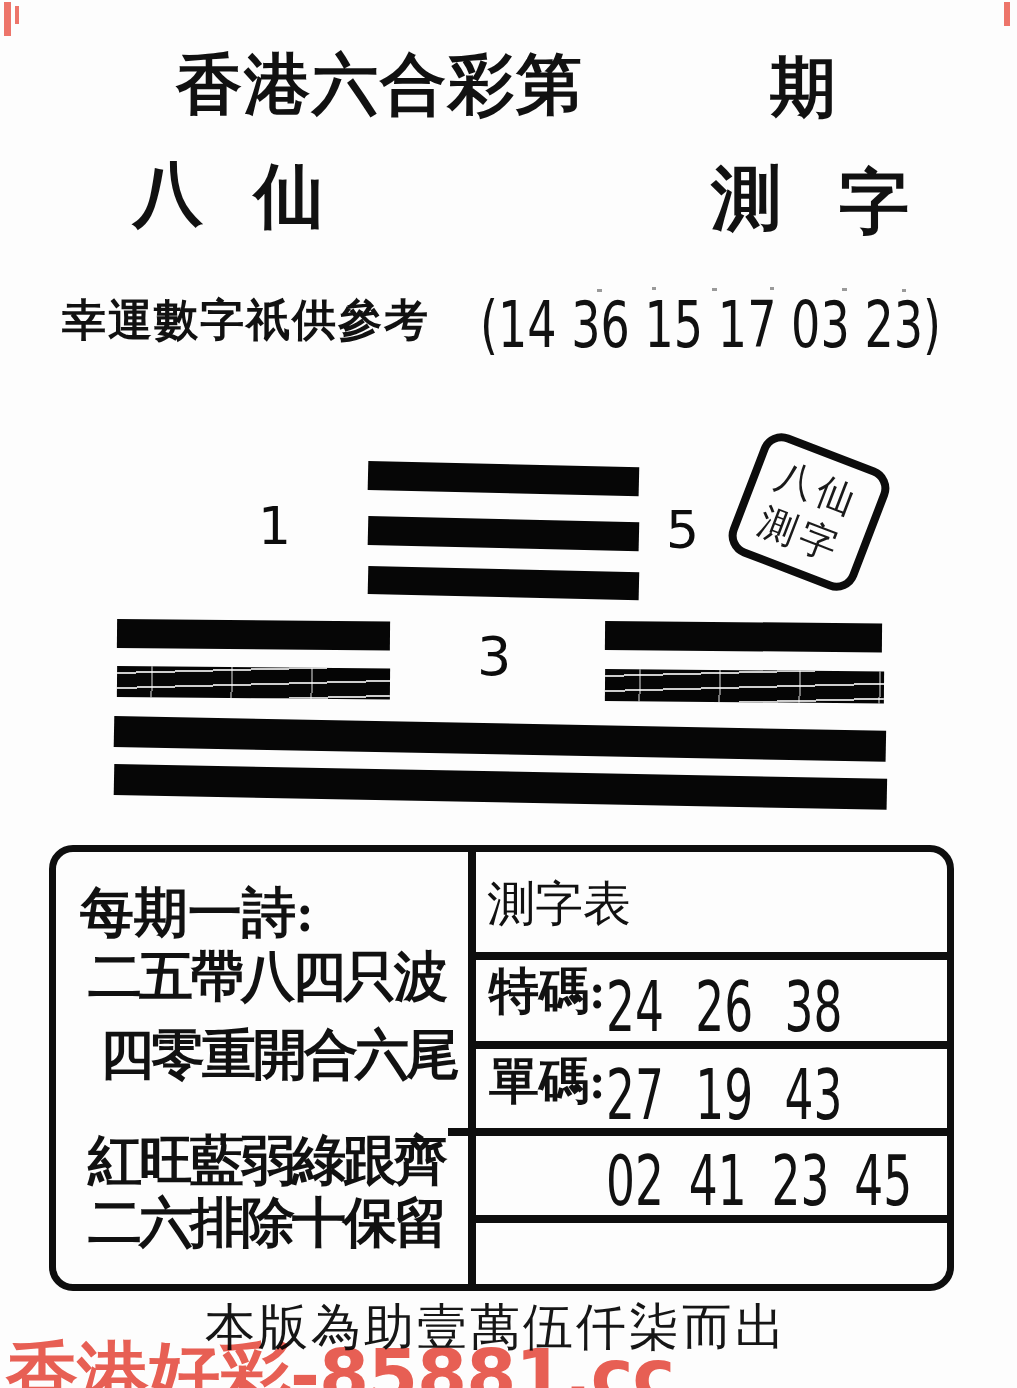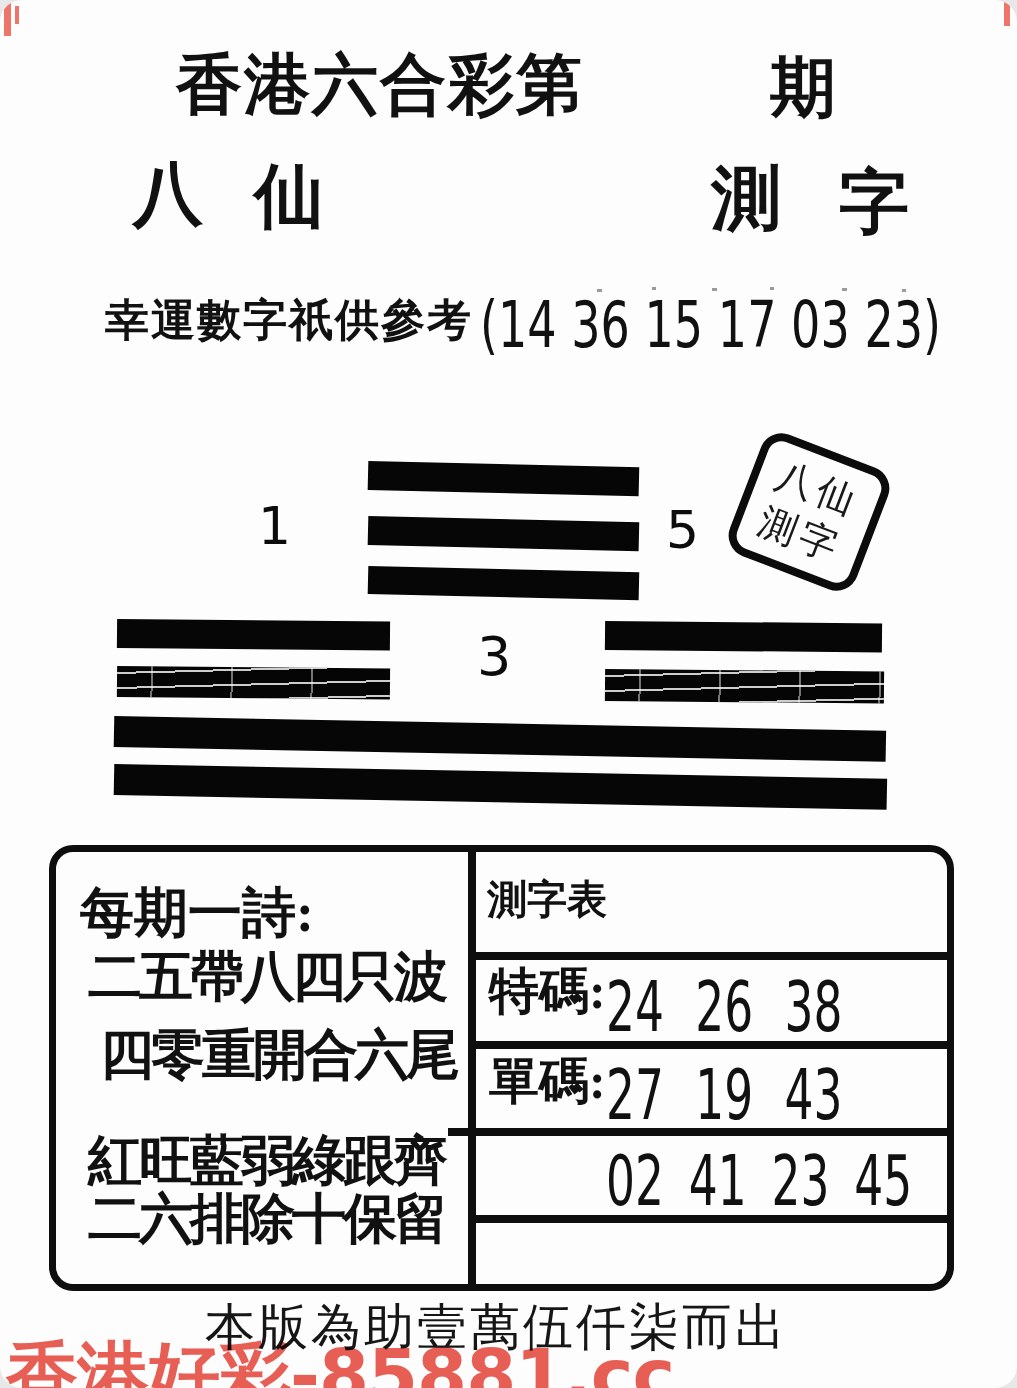--- a/index.html
+++ b/index.html
@@ -1,25 +1,25 @@
 <!DOCTYPE html>
 <html><head>
 <meta charset="utf-8">
 <style>
   html,body{margin:0;padding:0;background:#e8e8e8;}
   #page{
     position:relative;width:1017px;height:1388px;margin:0 auto;
     background:#fdfdfd;overflow:hidden;
-    font-family:"Liberation Serif","DejaVu Serif",serif;color:#111;border-radius:22px;
+    font-family:"Liberation Serif","DejaVu Serif",serif;color:#111;
   }
   .abs{position:absolute;white-space:nowrap;}
   
   .title{font-weight:bold;font-size:66px;letter-spacing:2px;line-height:1;}
   .bigchar{font-weight:bold;font-size:70px;line-height:1;}
-  .lucky-label{font-size:44px;font-weight:600;letter-spacing:2px;line-height:1;margin-left:43px;}
+  .lucky-label{font-size:44px;font-weight:600;letter-spacing:2px;line-height:1;}
   .lucky-nums{
     font-family:"DejaVu Sans","Liberation Sans",sans-serif;
     font-size:64px;line-height:1;transform:scaleX(.72);transform-origin:left top;
   }
   .speck{position:absolute;background:#9a9a9a;}
   .red-mark{position:absolute;background:#e85245;opacity:.8;}
   
   .bar{position:absolute;background:#060606;transform-origin:left center;}
   .bar.tilt1{transform:rotate(1.3deg);}
   .bar.tilt2{transform:rotate(0.5deg);}
@@ -44,21 +44,21 @@
     font-weight:400;color:#1a1a1a;
   }
   
   .sheet-table{
     position:absolute;left:49px;top:845px;width:905px;height:446px;
     border:7px solid #0e0e0e;border-radius:24px;box-sizing:border-box;background:transparent;
   }
   .vline,.hline{position:absolute;background:#0e0e0e;}
   .poem-header{font-size:54px;font-weight:bold;line-height:1;}
   .poem-line{font-size:54px;font-weight:bold;letter-spacing:-3px;line-height:1;}
-  .pred-header{font-size:40px;font-weight:bold;line-height:1;}
+  .pred-header{font-size:48px;font-weight:normal;line-height:1;}
   .pred-label{font-size:50px;font-weight:bold;line-height:1;}
   .pred-nums{
     font-family:"DejaVu Sans","Liberation Sans",sans-serif;
     font-size:70px;line-height:1;word-spacing:26px;
     transform:scaleX(.65);transform-origin:left top;
   }
   .pred-nums.wide{word-spacing:16px;}
   .zodiac-label{font-size:46px;font-weight:bold;line-height:1.1;}
   .zodiac-value{font-size:50px;font-weight:bold;letter-spacing:-2px;line-height:1;}
   
@@ -126,21 +126,21 @@
 
   <div class="hline" style="left:473px;top:952px;width:475px;height:8px;"></div>
   <div class="hline" style="left:473px;top:1041px;width:475px;height:8px;"></div>
   <div class="hline" style="left:448px;top:1128px;width:500px;height:8px;"></div>
   <div class="hline" style="left:473px;top:1215px;width:475px;height:8px;"></div>
 
   <div class="abs poem-header" style="left:80px;top:886px;">每期一詩:</div>
   <div class="abs poem-line" style="left:88px;top:950px;">二五帶八四只波</div>
   <div class="abs poem-line" style="left:100px;top:1028px;text-align:right;">四零重開合六尾</div>
   <div class="abs poem-line" style="left:88px;top:1110px;margin-top:24px;">紅旺藍弱綠跟齊</div>
-  <div class="abs poem-line" style="left:88px;top:1196px;font-family:Liberation Mono, monospace;">二六排除十保留</div>
+  <div class="abs poem-line" style="left:88px;top:1196px;">二六排除十保留</div>
 
   <div class="abs pred-header" style="left:487px;top:880px;">測字表</div>
 
   <div class="abs pred-label" style="left:489px;top:966px;">特碼:</div>
   <div class="abs pred-nums" style="left:606px;top:972px;">24 26 38</div>
 
   <div class="abs pred-label" style="left:489px;top:1056px;">單碼:</div>
   <div class="abs pred-nums" style="left:606px;top:1060px;">27 19 43</div>
 
   <div class="abs pred-nums wide" style="left:606px;top:1146px;">02 41 23 45</div>

